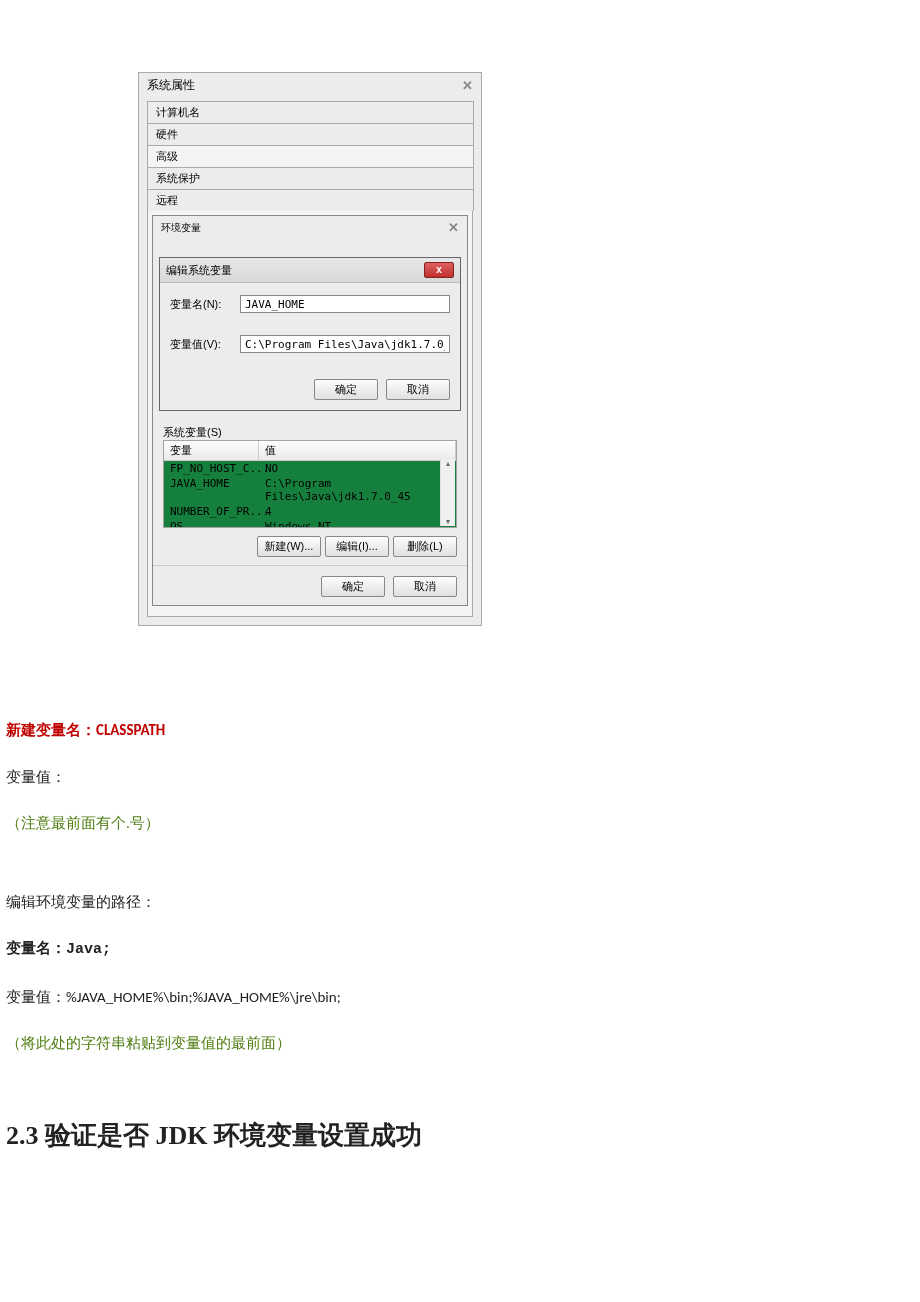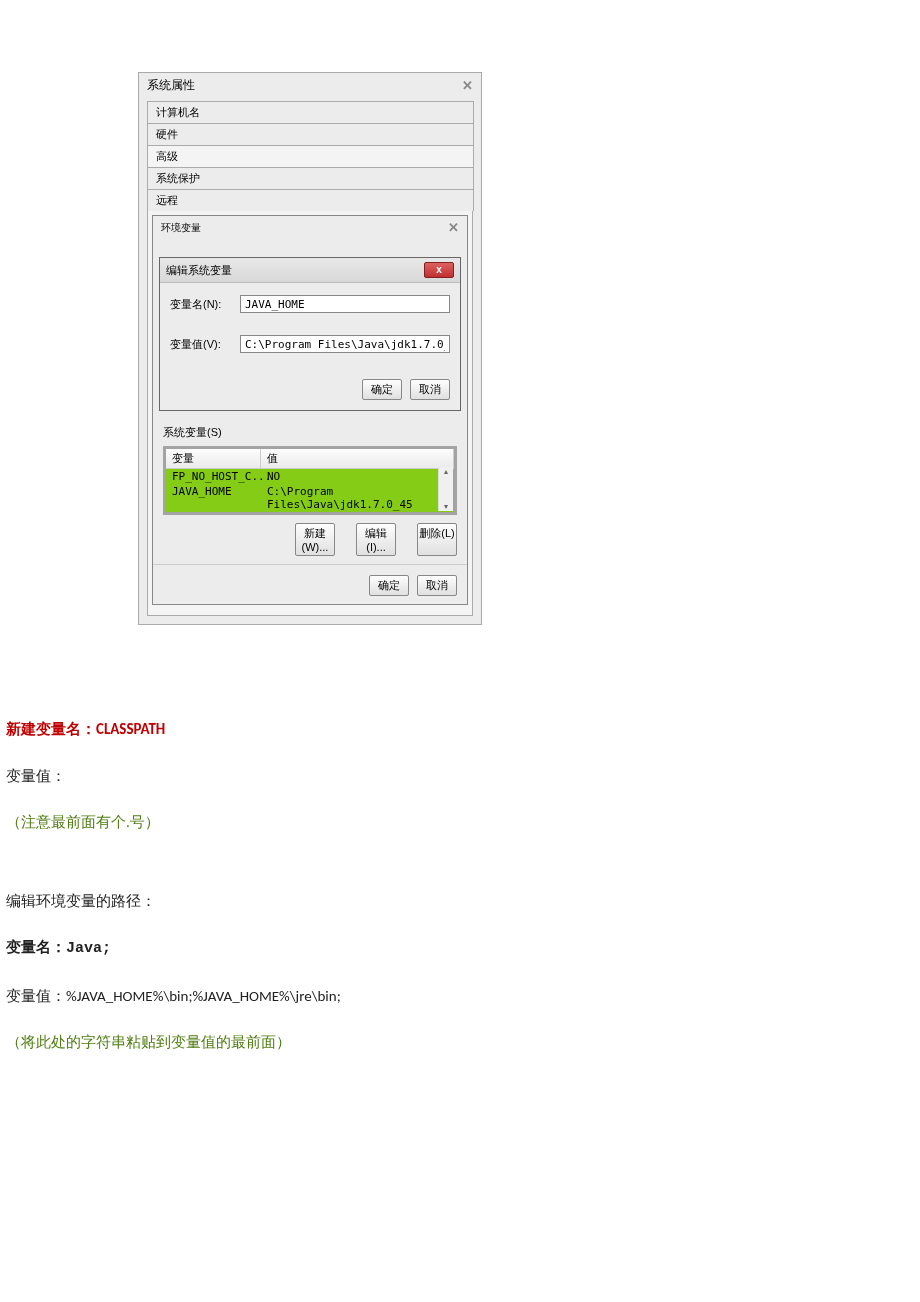--- a/index.html
+++ b/index.html
@@ -130,38 +130,37 @@
     .dialog-btns {
       display: flex;
       justify-content: flex-end;
       gap: 8px;
       padding: 4px 0 0 0;
     }
     .win-btn {
       border: 1px solid #888;
       background: linear-gradient(#fdfdfd, #e0e0e0);
       padding: 2px 0;
-      width: 40px;
+      width: 64px;
       font-size: 11px;
       text-align: center;
       border-radius: 2px;
       font-family: "SimSun", sans-serif;
     }
     
     .sysvar-group {
       margin: 14px 10px 8px 10px;
     }
     .sysvar-group .group-label {
       font-size: 11px;
-      margin-bottom: 6px;
     }
     .sysvar-list {
-      border: 3px solid #a3a3a3;
-      background: #84cc16;
-      height: 69px;
+      border: 1px solid #a3a3a3;
+      background: #15803d;
+      height: 88px;
       overflow: hidden;
       position: relative;
     }
     .list-header {
       display: flex;
       background: linear-gradient(#fdfdfd, #eaeaea);
       border-bottom: 1px solid #ccc;
       font-size: 11px;
     }
     .list-header .col {
@@ -204,21 +203,21 @@
       bottom: 0;
       left: 0;
       right: 0;
       text-align: center;
       font-size: 8px;
       color: #666;
     }
     .sysvar-btns {
       display: flex;
       justify-content: flex-end;
-      gap: 21px;
+      gap: 4px;
       margin-top: 8px;
     }
     .env-footer {
       display: flex;
       justify-content: flex-end;
       gap: 8px;
       padding: 10px 10px 8px 10px;
       border-top: 1px solid #ccc;
       margin-top: 4px;
     }
@@ -344,13 +343,14 @@
 
   <p style="margin-top:50px;">编辑环境变量的路径：</p>
   <p>
     <span class="bold">变量名：</span><span class="bold">Java;</span>
   </p>
   <p>
     <span>变量值：</span><span>%JAVA_HOME%\bin;%JAVA_HOME%\jre\bin;</span>
   </p>
   <p class="note">（将此处的字符串粘贴到变量值的最前面）</p>
 
+  <h2 class="heading-23">2.3 验证是否 JDK 环境变量设置成功</h2>
 </div>
 
 </body></html>

